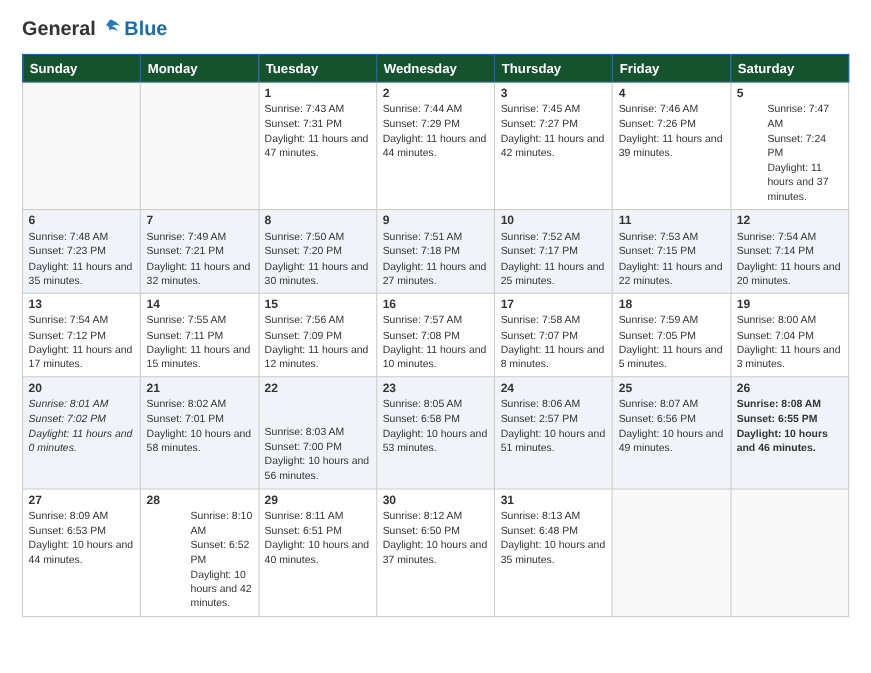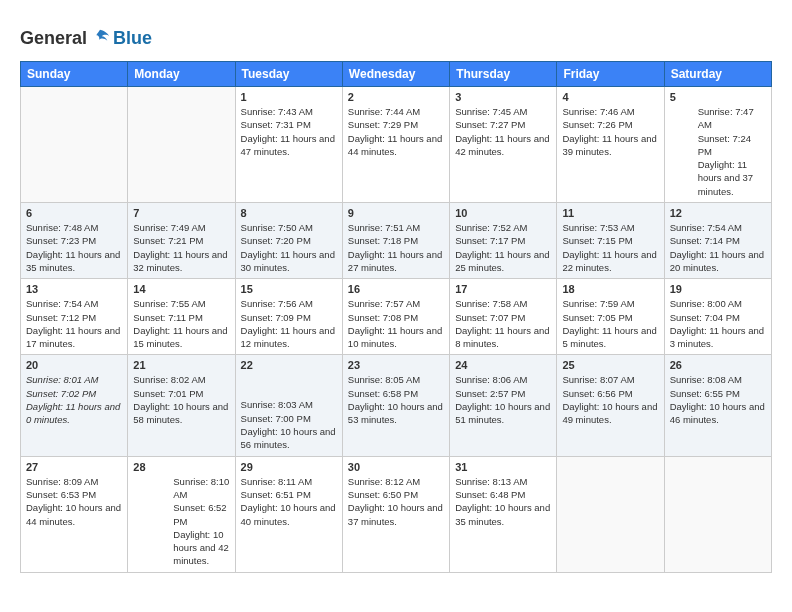--- a/index.html
+++ b/index.html
@@ -5,21 +5,21 @@
     * { box-sizing: border-box; margin: 0; padding: 0; }
     body {
       font-family: Arial, sans-serif;
       background: #fff;
       width: 792px;
       height: 612px;
       overflow: hidden;
     }
     .page {
       width: 792px;
-      padding: 28px 20px 10px 20px;
+      padding: 16px 20px 10px 20px;
     }
     .header {
       display: flex;
       justify-content: space-between;
       align-items: flex-start;
       margin-bottom: 12px;
     }
     .logo {
       display: flex;
       flex-direction: column;
@@ -57,21 +57,21 @@
     .location {
       font-size: 14px;
       color: #555;
     }
     .calendar {
       width: 100%;
       border-collapse: collapse;
       border: 1px solid #ccc;
     }
     .calendar th {
-      background-color: #3b82f6;
+      background-color: #14532d;
       color: #fff;
       font-size: 12px;
       font-weight: bold;
       padding: 5px 6px;
       text-align: left;
       border: 1px solid #2265a0;
     }
     .calendar td {
       vertical-align: top;
       border: 1px solid #ccc;
@@ -287,21 +287,21 @@
 Daylight: 10 hours and 51 minutes.</div>
           </td>
           <td>
             <span class="day-num">25</span>
             <div class="day-info" style="white-space: pre-line;">Sunrise: 8:07 AM
 Sunset: 6:56 PM
 Daylight: 10 hours and 49 minutes.</div>
           </td>
           <td>
             <span class="day-num">26</span>
-            <div class="day-info" style="white-space: pre-line;">Sunrise: 8:08 AM
+            <div class="day-info" style="white-space: pre-line; font-weight: bold;">Sunrise: 8:08 AM
 Sunset: 6:55 PM
 Daylight: 10 hours and 46 minutes.</div>
           </td>
         </tr>
         <tr>
           <td>
             <span class="day-num">27</span>
             <div class="day-info" style="white-space: pre-line;">Sunrise: 8:09 AM
 Sunset: 6:53 PM
 Daylight: 10 hours and 44 minutes.</div>

